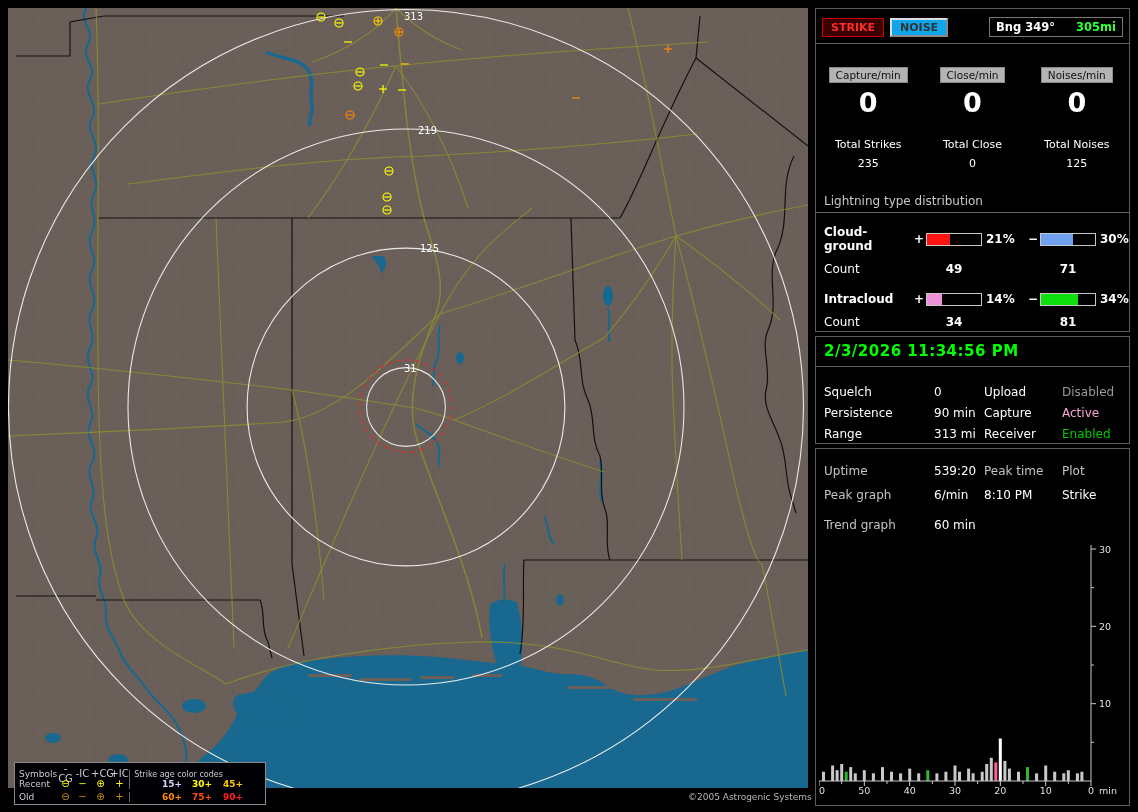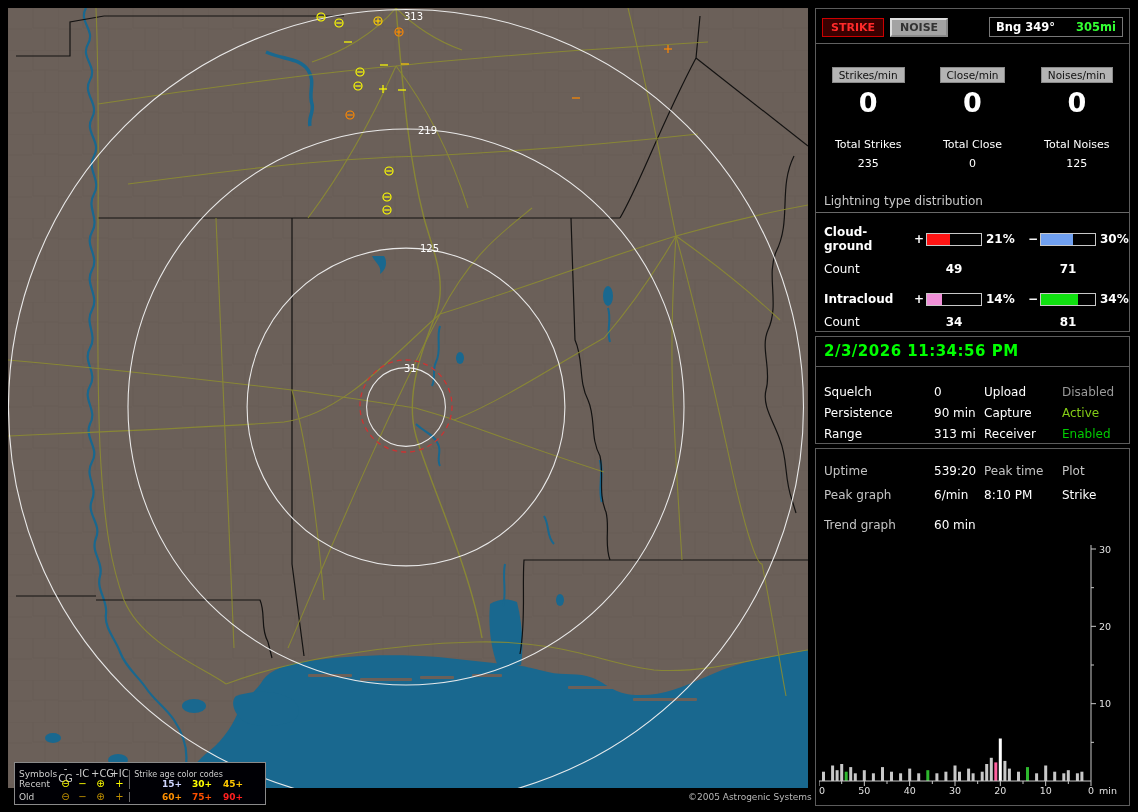--- a/index.html
+++ b/index.html
@@ -18,21 +18,21 @@
   .lg-c0{padding-left:2px;}
   
   .panel{position:absolute;left:815px;top:8px;width:317px;height:796px;}
   .box{position:absolute;left:0;width:315px;background:#000;border:1px solid #5c5c5c;box-sizing:border-box;}
   .box1{top:0;height:324px;}
   .box2{top:328px;height:108px;}
   .box3{top:440px;height:358px;}
   .hdr-row{display:flex;align-items:center;gap:6px;padding:8px 6px 0 6px;}
   .btn-strike{background:#3a0000;color:#ff2a2a;border:1px solid #cc0000;font-weight:bold;font-size:11px;
               padding:2px 8px;font-family:inherit;cursor:pointer;}
-  .btn-noise{background:#a3a3a3;color:#333;border:2px outset #ddd;font-weight:bold;font-size:11px;
+  .btn-noise{background:#0ea5e9;color:#333;border:2px outset #ddd;font-weight:bold;font-size:11px;
              padding:1px 8px;font-family:inherit;cursor:pointer;}
   .bearing{margin-left:auto;background:#000;border:1px solid #787878;padding:2px 6px;display:flex;
            justify-content:space-between;width:120px;font-size:11.5px;font-weight:bold;}
   .bearing .dist{color:#33ff33;}
   .divider{border-top:1px solid #606060;margin:6px 0 0 0;}
   .rates{display:flex;margin-top:20px;}
   .rate-col{flex:1;text-align:center;}
   .chip{display:inline-block;background:#b4b4b4;color:#111;font-size:10.5px;padding:1px 6px;border:1px solid #8a8a8a;}
   .bigzero{font-size:27px;font-weight:bold;margin-top:4px;}
   .totals{display:flex;margin-top:20px;}
@@ -272,21 +272,21 @@
         <button class="btn-strike">STRIKE</button>
         <button class="btn-noise">NOISE</button>
         <div class="bearing">
           <span>Bng 349°</span>
           <span class="dist">305mi</span>
         </div>
       </div>
       <div class="divider"></div>
       <div class="rates">
         <div class="rate-col">
-          <span class="chip">Strikes/min</span>
+          <span class="chip">Capture/min</span>
           <div class="bigzero">0</div>
         </div>
         <div class="rate-col">
           <span class="chip">Close/min</span>
           <div class="bigzero">0</div>
         </div>
         <div class="rate-col">
           <span class="chip">Noises/min</span>
           <div class="bigzero">0</div>
         </div>
@@ -360,21 +360,21 @@
         <div class="srow">
           <span>Squelch</span>
           <span>0</span>
           <span>Upload</span>
           <span class="v2" style="color: rgb(154, 154, 154);">Disabled</span>
         </div>
         <div class="srow">
           <span>Persistence</span>
           <span>90 min</span>
           <span>Capture</span>
-          <span class="v2" style="color: #84cc16;">Active</span>
+          <span class="v2" style="color: #f9a8d4;">Active</span>
         </div>
         <div class="srow">
           <span>Range</span>
           <span>313 mi</span>
           <span>Receiver</span>
           <span class="v2" style="color: rgb(0, 204, 0);">Enabled</span>
         </div>
       </div>
     </div>
 

